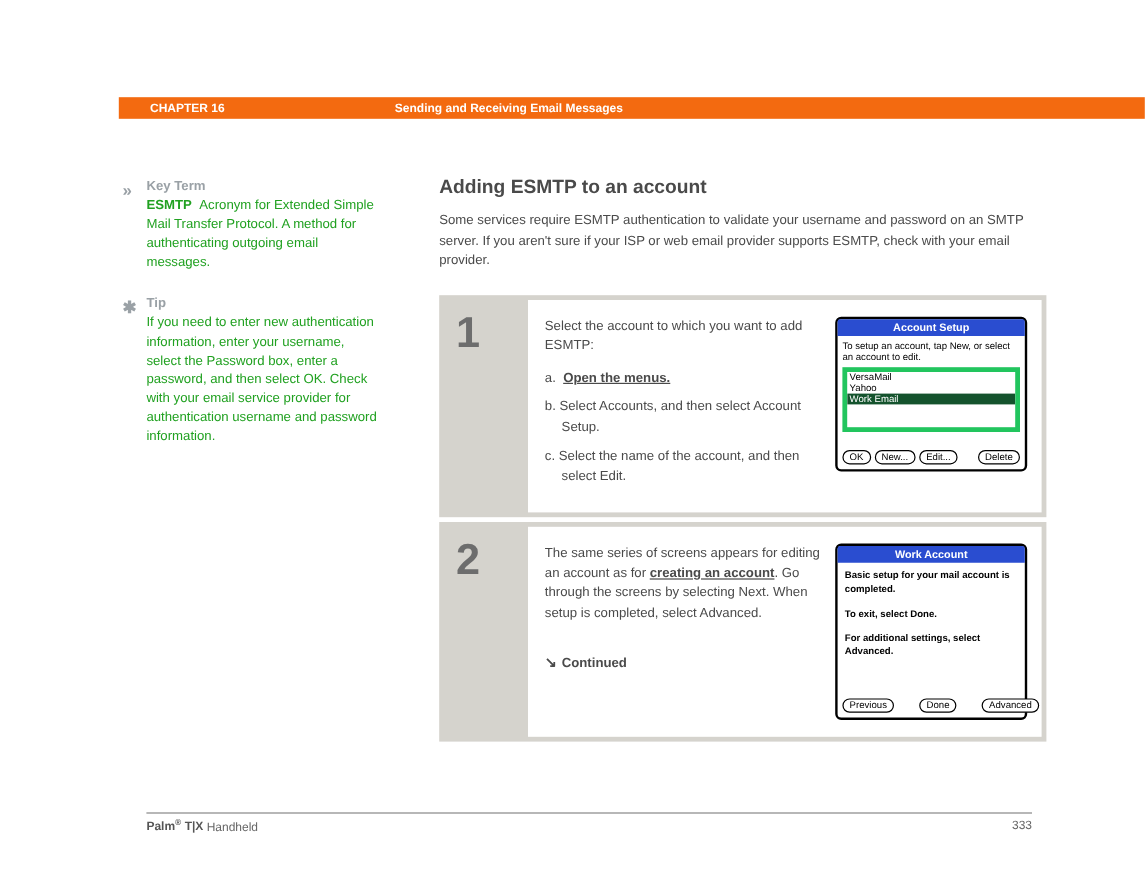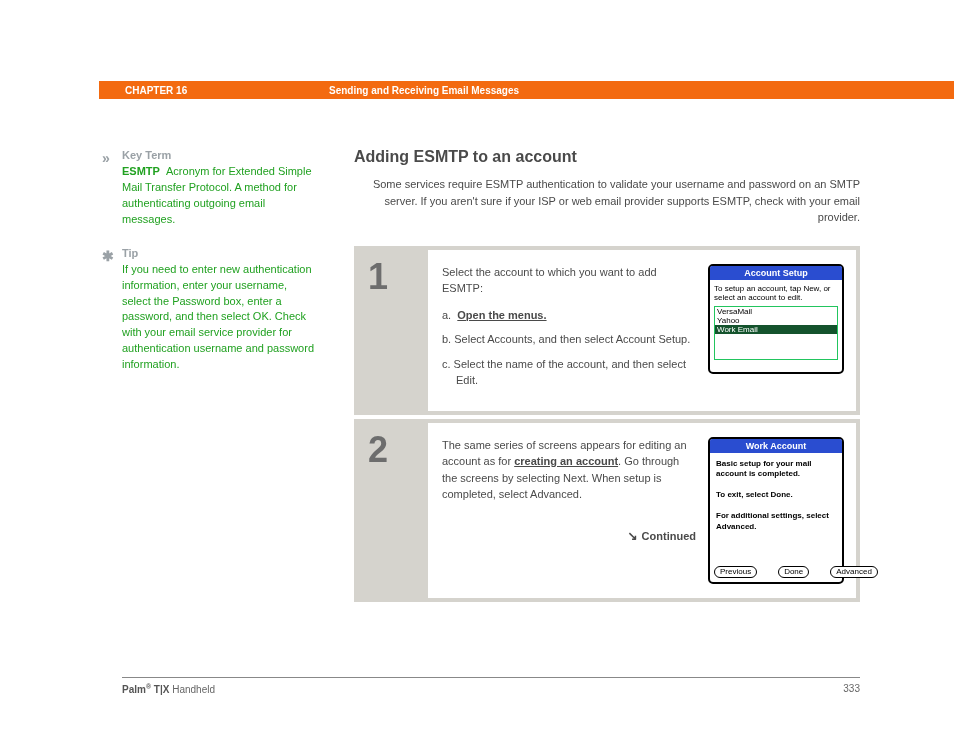--- a/index.html
+++ b/index.html
@@ -35,26 +35,26 @@
     font-size: 11px;
     line-height: 1.45;
   }
   .side-block { margin-bottom: 18px; position: relative; }
   .side-marker { position: absolute; left: -20px; top: 0; color: #9aa1a6; font-weight: bold; font-size: 14px; }
   .side-heading { color: #9aa1a6; font-weight: bold; }
   .side-body { color: #21a121; }
   .side-body b { font-weight: bold; }
   .main {
     position: absolute;
-    left: 354px;
+    left: 366px;
     top: 148px;
     width: 506px;
   }
   .main h2 { font-size: 16px; color:#4a4a4a; font-weight: bold; margin:0 0 10px 0; }
-  .intro { font-size: 11px; line-height: 1.5; color:#4a4a4a; margin-bottom: 20px; text-align: right;}
+  .intro { font-size: 11px; line-height: 1.5; color:#4a4a4a; margin-bottom: 20px;}
   .step-box {
     background: #d5d3cd;
     width: 506px;
     padding: 4px;
     margin-bottom: 4px;
     display: flex;
   }
   .step-num {
     width: 70px;
     flex-shrink: 0;
@@ -73,24 +73,24 @@
   }
   .step-text {
     flex: 1;
     font-size: 11px;
     line-height: 1.5;
     color:#4a4a4a;
   }
   .step-text p { margin: 0 0 10px 0; }
   .step-text .sub { padding-left: 14px; text-indent: -14px; margin-bottom: 8px;}
   .step-text a { color:#4a4a4a; font-weight: bold; text-decoration: underline; margin-top: 15px; }
-  .continued { font-weight: bold; font-size: 11px; margin-top: 24px; text-align: right; }
+  .continued { font-weight: bold; font-size: 11px; margin-top: 24px; }
   .continued .arrow { font-size: 12px; margin-right: 4px;}
   .device {
-    width: 136px;
+    width: 160px;
     flex-shrink: 0;
   }
   .screen {
     border: 2px solid #000;
     border-radius: 5px;
     background: #fff;
     font-family: Arial, sans-serif;
   }
   .screen-titlebar {
     background: #2a4dd0;
@@ -104,21 +104,21 @@
   }
   .screen-body {
     padding: 4px;
     font-size: 8px;
     color:#000;
     min-height: 92px;
     position: relative;
   }
   .screen-body .hint { font-size: 8px; line-height: 1.2; margin-bottom: 3px;}
   .listbox {
-    border: 1px solid #22c55e;
+    border: 4px solid #22c55e;
     height: 54px;
     font-size: 8px;
     overflow: hidden;
   }
   .listbox div { padding: 0 2px; }
   .listbox .selected { background: #14532d; color: #fff; }
   .screen-buttons {
     display: flex;
     justify-content: space-between;
     padding: 3px 4px 4px 4px;
@@ -204,20 +204,28 @@
         <div class="screen">
           <div class="screen-titlebar">Account Setup</div>
           <div class="screen-body">
             <div class="hint">To setup an account, tap New, or select an account to edit.</div>
             <div class="listbox">
               <div>VersaMail</div>
               <div>Yahoo</div>
               <div class="selected">Work Email</div>
             </div>
           </div>
+          <div class="screen-buttons">
+            <span style="display:flex; gap:3px;">
+              <span class="pbtn">OK</span>
+              <span class="pbtn">New...</span>
+              <span class="pbtn">Edit...</span>
+            </span>
+            <span class="pbtn">Delete</span>
+          </div>
         </div>
       </div>
     </div>
   </div>
 
   <div class="step-box">
     <div class="step-num">2</div>
     <div class="step-content">
       <div class="step-text">
         <p>

